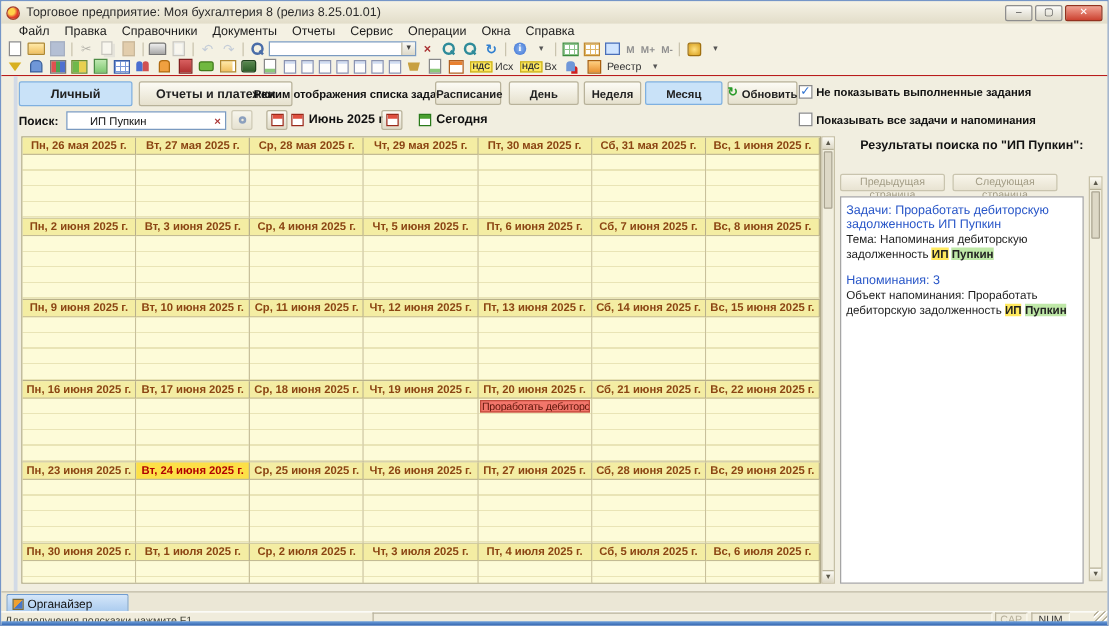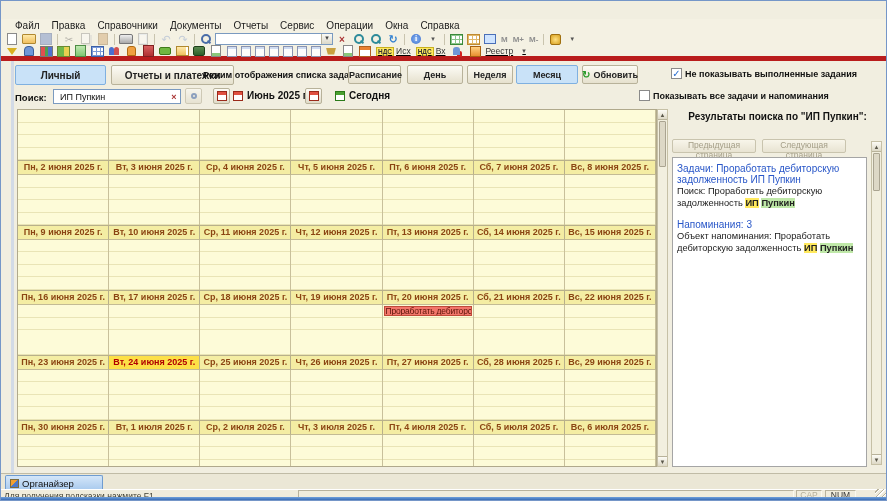--- a/index.html
+++ b/index.html
@@ -20,21 +20,21 @@
   .wb.min::before { content:"–"; } .wb.max::before { content:"▢"; } .wb.close::before { content:"✕"; }
 
   
   .menubar { position:absolute; top:18px; left:0; right:0; height:13px; background:#f4f1e3;
     display:flex; align-items:center; font-size:10px; color:#1c1c1c; padding-left:8px; }
   .menu-item { padding:0 6px; white-space:nowrap; }
 
   
   .toolbar { position:absolute; left:0; right:0; background:#f4f1e3; display:flex; align-items:center; padding:0 3px; gap:1px; }
   .toolbar1 { top:31px; height:14px; }
-  .toolbar2 { top:45px; height:15px; border-bottom:5px solid #b91c1c;text-decoration:underline; }
+  .toolbar2 { top:45px; height:15px; border-bottom:1px solid #b91c1c; }
   .tb-sep { width:1px; height:11px; background:#c9c4ae; margin:0 2px; flex:none; }
   .ti { width:16px; height:13px; display:inline-flex; align-items:center; justify-content:center; flex:none; position:relative; }
   .dis { opacity:.4; }
   .ic-new-document::before { content:""; width:8px; height:10px; background:#fff; border:1px solid #8a8a8a; }
   .ic-open-folder::before { content:""; width:12px; height:8px; background:linear-gradient(#ffe9a8,#f0c060); border:1px solid #b08830; border-radius:1px; }
   .ic-save::before { content:""; width:10px; height:10px; background:#5577c0; border:1px solid #334f90; }
   .ic-cut::before { content:"✂"; font-size:10px; color:#555; }
   .ic-copy::before { content:""; width:7px; height:9px; background:#fff; border:1px solid #888; box-shadow:2px 2px 0 0 #cfcfcf; margin:-2px 0 0 -2px; }
   .ic-paste::before { content:""; width:8px; height:10px; background:#c9995c; border:1px solid #8a6430; }
   .ic-print::before { content:""; width:12px; height:8px; background:linear-gradient(#eee,#a9a9a9); border:1px solid #777; border-radius:2px 2px 0 0; }
@@ -98,35 +98,35 @@
   .refresh-glyph { color:#2a9a2a; font-weight:bold; font-size:10px; line-height:1; }
   .chk { display:flex; align-items:center; gap:3px; top:4px; }
   .chk-box { width:11px; height:11px; background:#fff; border:1px solid #8a8a8a; display:flex; align-items:center; justify-content:center; flex:none; }
   .chk-box.checked::before { content:"✓"; font-size:10px; color:#2a6fd0; font-weight:bold; line-height:1; }
   .chk-label { font:bold 9px "Liberation Sans",sans-serif; color:#111; white-space:nowrap; }
 
   .searchrow { position:absolute; top:27px; left:14px; right:4px; height:19px; }
   .searchrow > * { position:absolute; }
   .search-label { left:0; top:4px; font:bold 9.5px "Liberation Sans",sans-serif; color:#111; }
   .search-box { left:38px; top:1px; width:128px; height:15px; background:#fff; border:1px solid #7a9ac0; display:flex; align-items:center; }
-  .search-box input { flex:1; border:none; outline:none; font-size:9px; padding:0 6px; min-width:0; background:transparent; color:#111; }
+  .search-box input { flex:1; border:none; outline:none; font-size:9px; padding:0 18px; min-width:0; background:transparent; color:#111; }
   .search-clear { width:12px; text-align:center; color:#a33; font-weight:bold; font-size:9px; cursor:default; }
   .sq-btn { width:17px; height:16px; top:0; background:linear-gradient(#fcfbf5,#e0dbc8); border:1px solid #b8b29a; border-radius:2px;
     display:flex; align-items:center; justify-content:center; }
   .mag-btn { left:170px; opacity:.6; }
   .mag-glyph { width:6px; height:6px; border:2px solid #4a6da8; border-radius:50%; }
   .cal-glyph { width:10px; height:10px; background:#fff; border:1px solid #9a2a1a; box-shadow:inset 0 3px 0 #e05040; }
   .cal-glyph.green { border-color:#2a7a1a; box-shadow:inset 0 3px 0 #4aa030; }
   .prev-btn { left:198px; } .next-btn { left:290px; }
   .month-wrap { left:218px; top:2px; display:flex; align-items:center; gap:4px; }
   .month-label { font:bold 10px "Liberation Sans",sans-serif; color:#111; white-space:nowrap; }
   .today-wrap { left:320px; top:2px; display:flex; align-items:center; gap:4px; }
   .today-label { font:bold 10px "Liberation Sans",sans-serif; color:#111; }
   .searchrow .chk { left:624px; top:2px; position:absolute; }
-  .btnrow .chk { left:624px; position:absolute;margin-left:32px; }
+  .btnrow .chk { left:624px; position:absolute; }
 
   
   .calendar { position:absolute; top:48px; left:16px; width:640px; height:358px; border:1px solid #b0a98c; overflow:hidden; background:#fdfbd8; }
   .week-head, .week-body { display:grid; grid-template-columns:repeat(7,1fr); }
   .day-head { height:14px; background:#f4eda3; border-right:1px solid #b8b08a; border-bottom:1px solid #c3bb94;
     font:bold 9px/13px "Liberation Sans",sans-serif; color:#8b4513; text-align:center; white-space:nowrap; overflow:hidden; padding:0 2px; }
   .day-head.today { background:#fde047; color:#b00000; }
   .week-body { border-bottom:1px solid #b8b08a; }
   .day-body { height:50px; border-right:1px solid #c8c09b; position:relative;
     background:repeating-linear-gradient(#fdfbd8 0 11.5px, #e9e4b6 11.5px 12.5px); }
@@ -165,20 +165,29 @@
   .sb-mid { left:297px; right:92px; } .sb-cap { right:64px; width:26px; color:#b5af9a; } .sb-num { right:30px; width:31px; color:#333; }
   .sb-grip { position:absolute; right:0; bottom:0; width:11px; height:10px;
     background:repeating-linear-gradient(135deg, transparent 0 2px, #b8b29c 2px 3px, #fff 3px 4px); }
   .bottom-strip { position:absolute; left:0; right:0; bottom:0; height:3px; background:linear-gradient(#6fa0dc,#3a6cb4); }
 </style>
 </head>
 <body>
 
 <div class="window">
 
+  <div class="titlebar">
+    <span class="app-icon"></span>
+    <span class="title-text">Торговое предприятие: Моя бухгалтерия 8 (релиз 8.25.01.01)</span>
+    <span class="win-buttons">
+      <span class="wb min"></span>
+      <span class="wb max"></span>
+      <span class="wb close"></span>
+    </span>
+  </div>
 
   <div class="menubar">
     <span class="menu-item">Файл</span>
     <span class="menu-item">Правка</span>
     <span class="menu-item">Справочники</span>
     <span class="menu-item">Документы</span>
     <span class="menu-item">Отчеты</span>
     <span class="menu-item">Сервис</span>
     <span class="menu-item">Операции</span>
     <span class="menu-item">Окна</span>
@@ -307,20 +316,29 @@
         <span class="cal-glyph green"></span>
         <span class="today-label">Сегодня</span>
       </span>
       <span class="chk">
         <span class="chk-box"></span>
         <span class="chk-label">Показывать все задачи и напоминания</span>
       </span>
     </div>
 
     <div class="calendar">
+        <div class="week-head">
+          <span class="day-head">Пн, 26 мая 2025 г.</span>
+          <span class="day-head">Вт, 27 мая 2025 г.</span>
+          <span class="day-head">Ср, 28 мая 2025 г.</span>
+          <span class="day-head">Чт, 29 мая 2025 г.</span>
+          <span class="day-head">Пт, 30 мая 2025 г.</span>
+          <span class="day-head">Сб, 31 мая 2025 г.</span>
+          <span class="day-head">Вс, 1 июня 2025 г.</span>
+        </div>
         <div class="week-body">
           <span class="day-body"></span>
           <span class="day-body"></span>
           <span class="day-body"></span>
           <span class="day-body"></span>
           <span class="day-body"></span>
           <span class="day-body"></span>
           <span class="day-body"></span>
         </div>
         <div class="week-head">
@@ -425,21 +443,21 @@
 
     <div class="rightpanel">
       <div class="rp-title">Результаты поиска по "ИП Пупкин":</div>
       <div class="rp-pager">
         <button class="pager-btn pager-prev">Предыдущая страница</button>
         <button class="pager-btn pager-next">Следующая страница</button>
       </div>
       <div class="rp-box">
         <div class="rp-item">
           <a class="rp-link" href="#">Задачи: Проработать дебиторскую задолженность ИП Пупкин</a>
-          <div class="rp-detail"><span>Поиск: Проработать дебиторскую задолженность </span><span class="hl-y">ИП</span> <span class="hl-g">Пупкин</span></div>
+          <div class="rp-detail"><span>Тема: Напоминания дебиторскую задолженность </span><span class="hl-y">ИП</span> <span class="hl-g">Пупкин</span></div>
         </div>
         <div class="rp-item">
           <a class="rp-link" href="#">Напоминания: 3</a>
           <div class="rp-detail"><span>Объект напоминания: Проработать дебиторскую задолженность </span><span class="hl-y">ИП</span> <span class="hl-g">Пупкин</span></div>
         </div>
       </div>
       <div class="scrollbar rp-vscroll">
         <div class="sb-arrow">▲</div>
         <div class="sb-thumb" style="height:38px"></div>
         <div class="sb-arrow down">▼</div>

